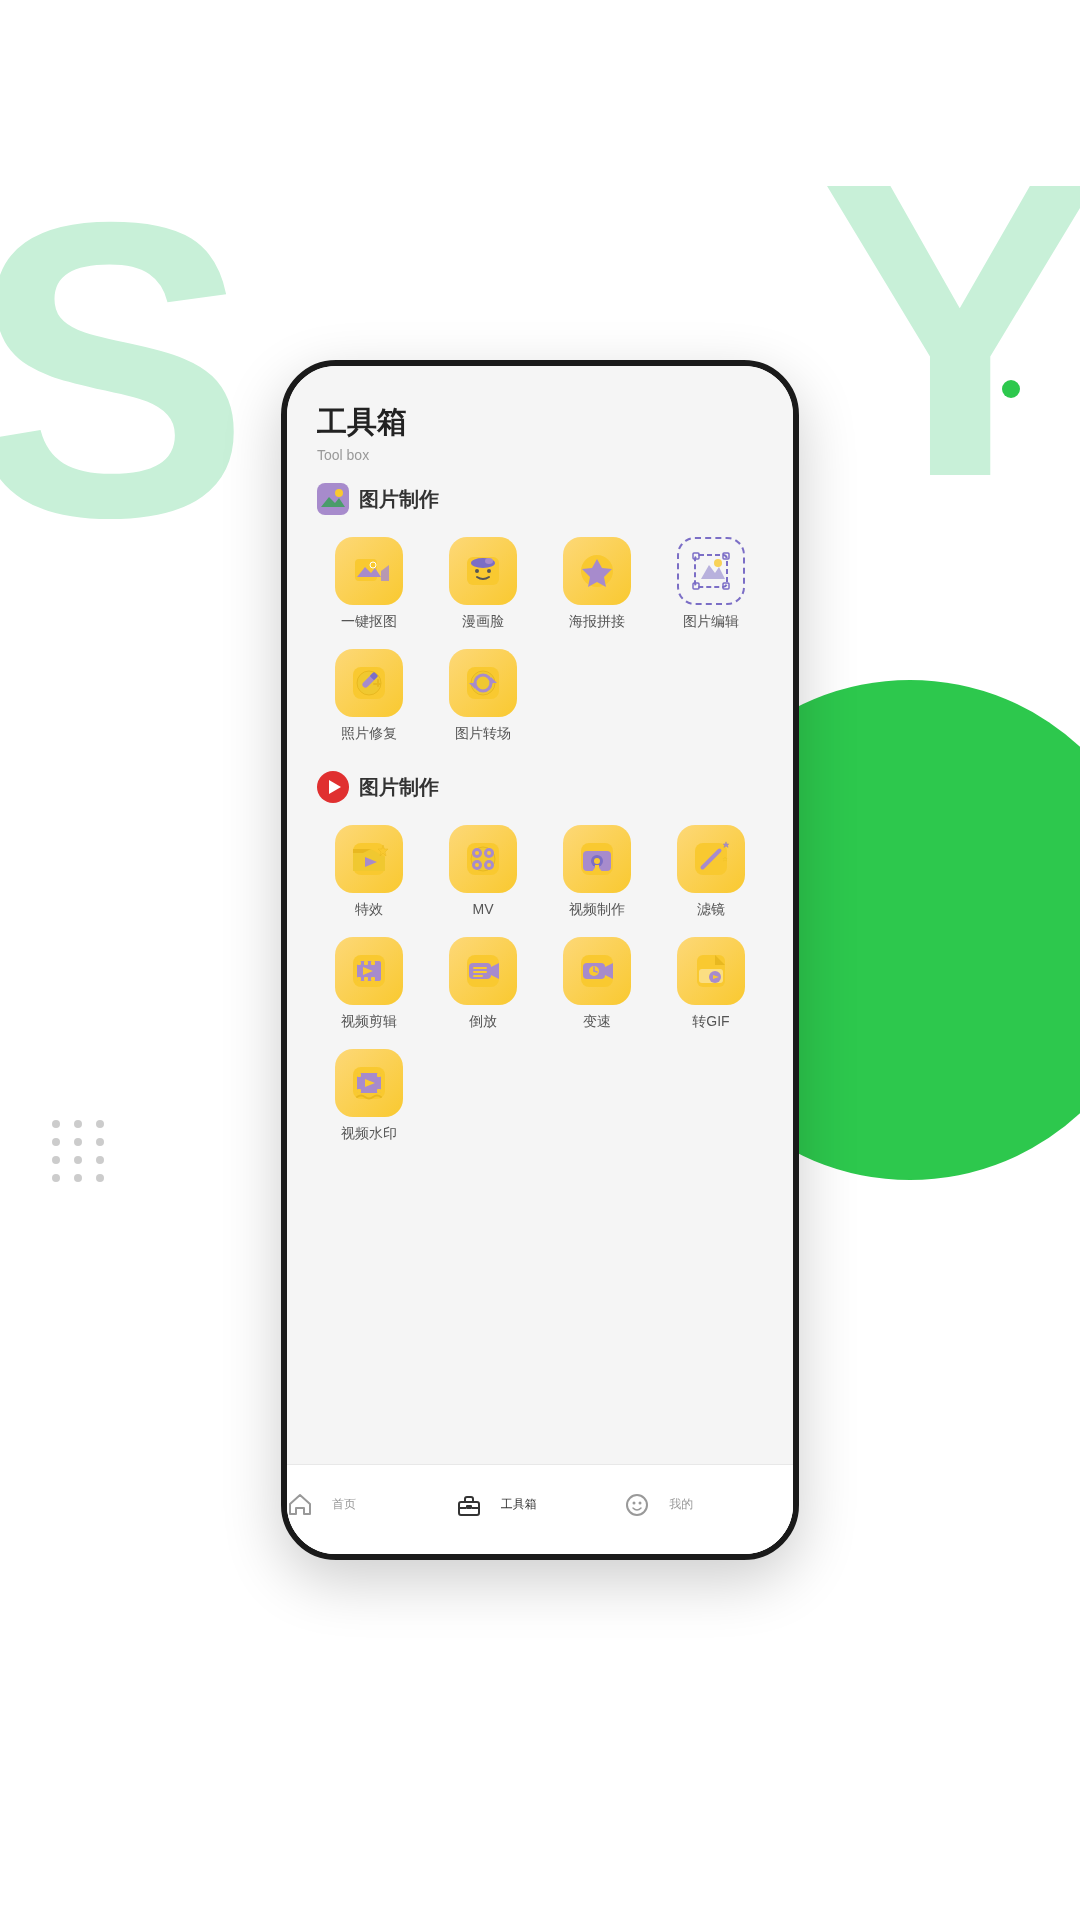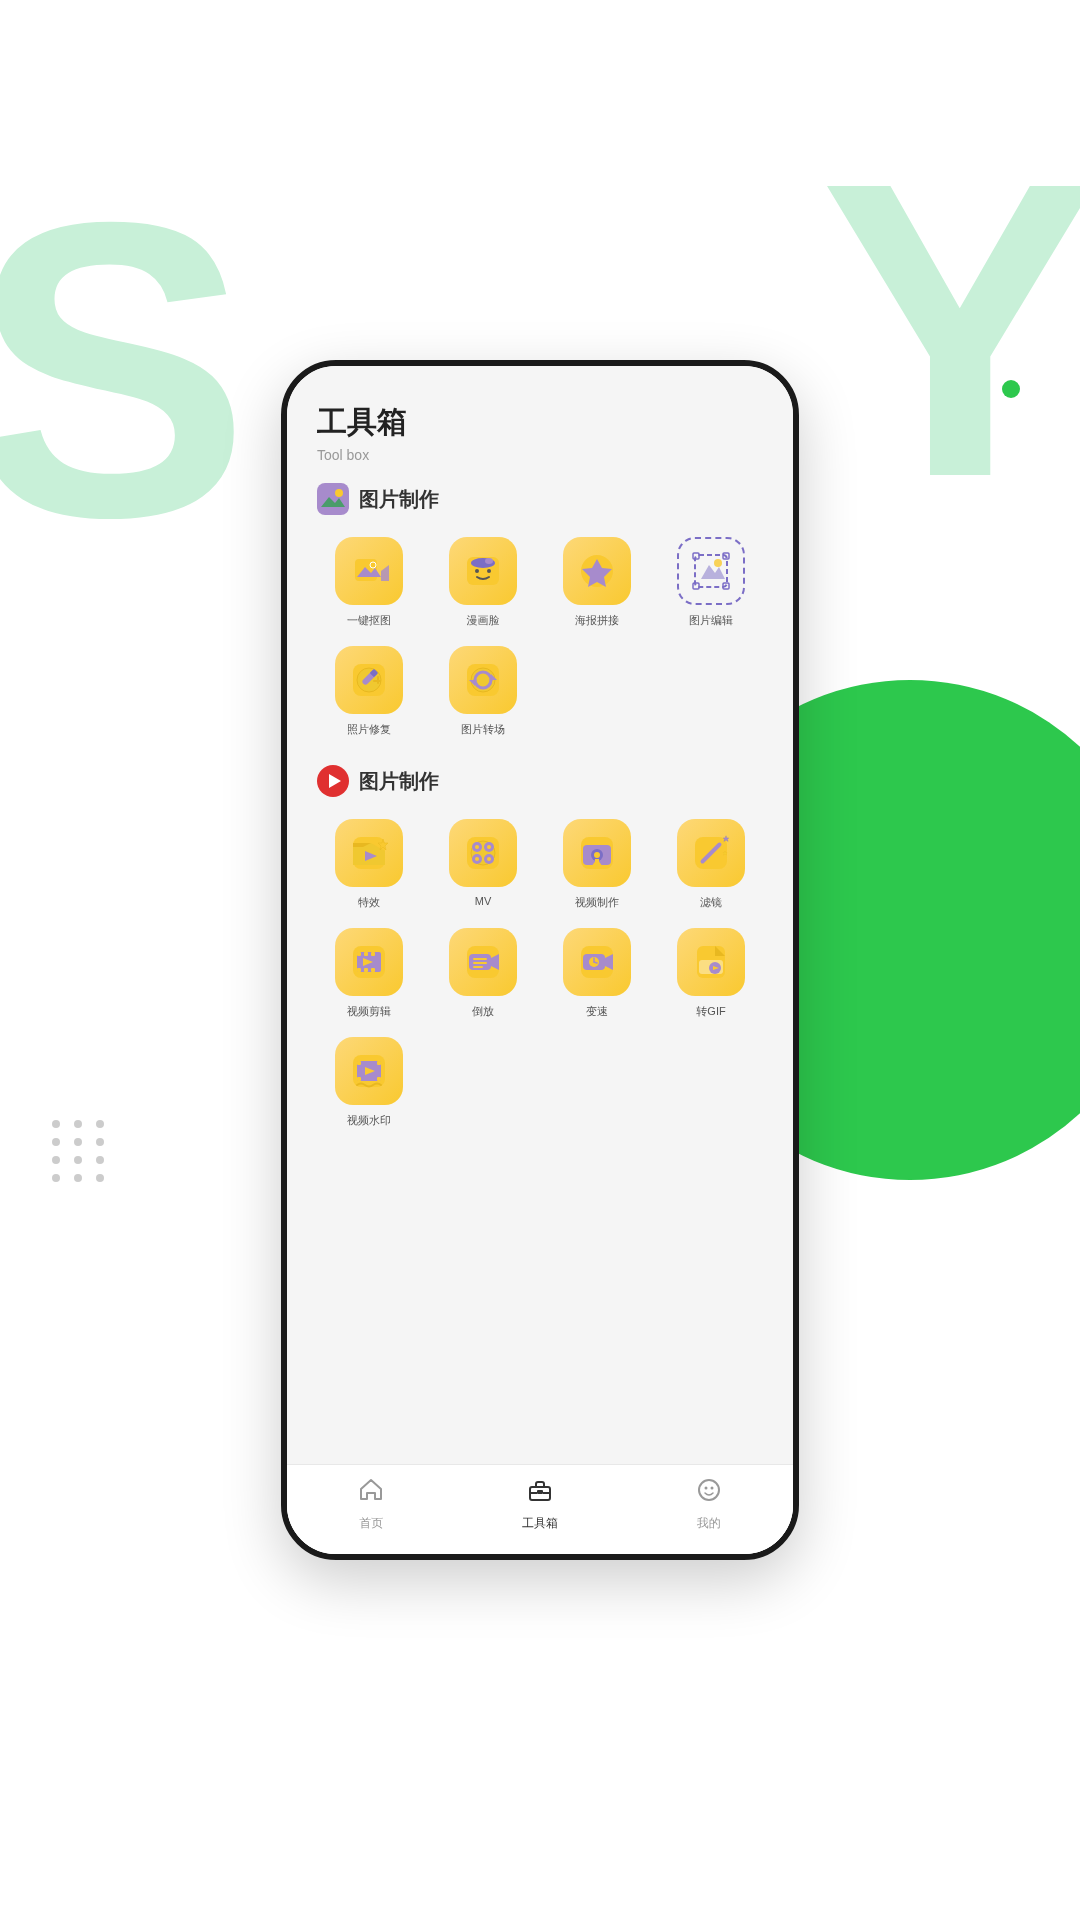--- a/index.html
+++ b/index.html
@@ -173,41 +173,40 @@
       border-radius: 18px;
       background: #fdd877;
       display: flex;
       align-items: center;
       justify-content: center;
       font-size: 30px;
       position: relative;
       overflow: hidden;
     }
     .tool-label {
-      font-size: 11px;
+      font-size: 14px;
       color: #555;
       text-align: center;
       white-space: nowrap;
     }
 
     
     .bottom-nav {
       height: 90px;
       background: #fff;
       border-top: 1px solid #e8e8e8;
       display: flex;
       align-items: center;
       justify-content: space-around;
       padding-bottom: 10px;
     }
     .nav-item {
       display: flex;
-      flex-direction: column;
       align-items: center;
-      gap: 12px;
+      gap: 19px;
       cursor: pointer;
       flex: 1;
     }
     .nav-icon {
       font-size: 24px;
       color: #999;
     }
     .nav-icon.active {
       color: #333;
     }

